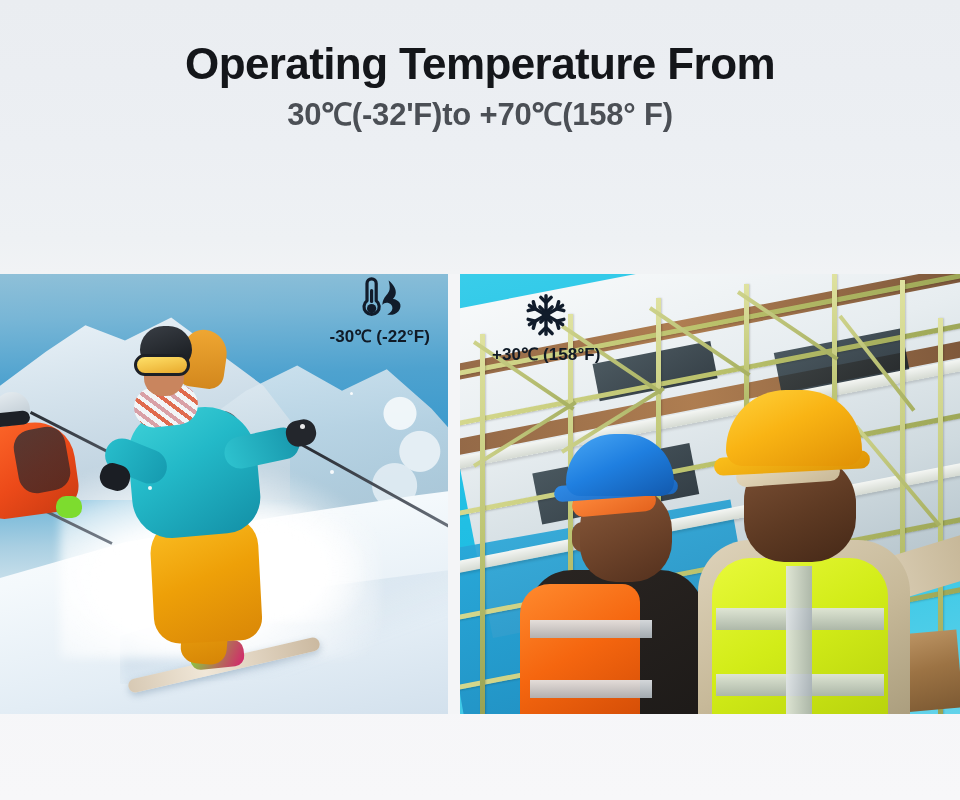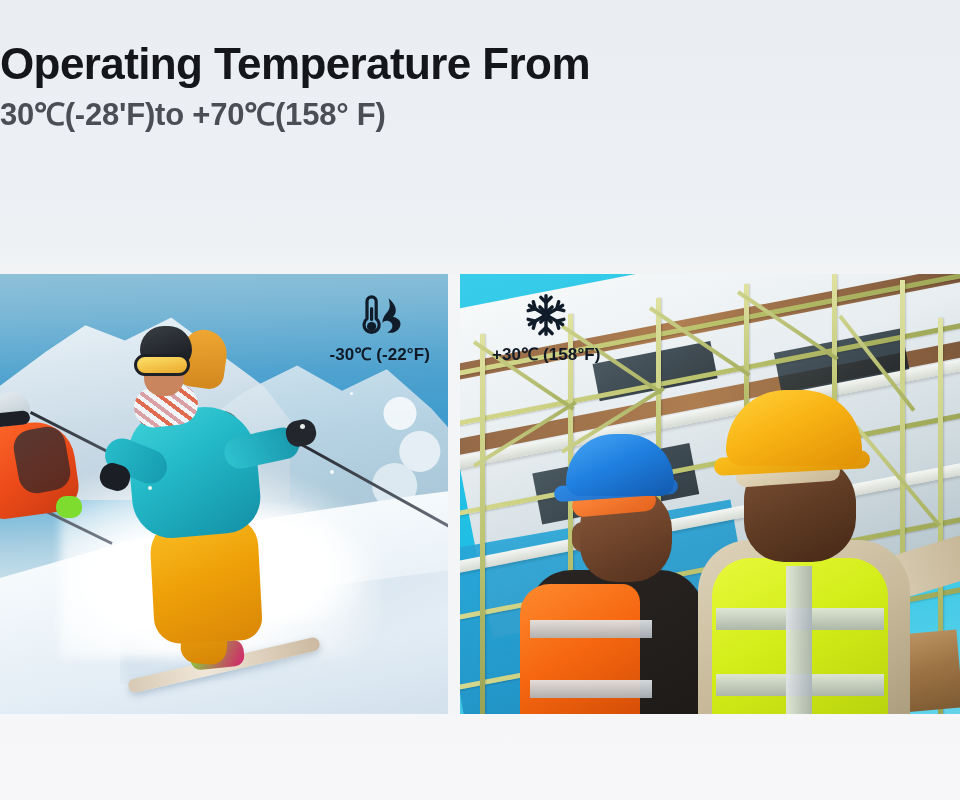--- a/index.html
+++ b/index.html
@@ -17,20 +17,21 @@
     height: 800px;
     background: linear-gradient(180deg, #eaedf1 0%, #eceff3 18%, #eef1f4 30%, #f1f3f5 34%, #f7f7f9 100%);
   }
 
   
   .header {
     position: absolute;
     left: 0;
     top: 0;
     width: 960px;
+    text-align: center;
   }
 
   .title {
     margin: 0;
     padding-top: 38px;
     font-size: 44px;
     line-height: 52px;
     font-weight: 700;
     letter-spacing: -0.6px;
     color: #14161a;
@@ -76,21 +77,21 @@
     background: #f4f5f7;
   }
 
   
   .badge {
     position: absolute;
     z-index: 40;
     text-align: center;
     color: #0e1b2a;
   }
-  .badge-cold { right: 18px; top: 20px; margin-left: 40px; }
+  .badge-cold { right: 18px; top: 2px; margin-left: 40px; }
   .badge-hot  { left: 32px; top: 18px; }
 
   .badge-icon {
     display: block;
     margin: 0 auto 4px auto;
     line-height: 0;
   }
   .badge-text {
     display: block;
     font-size: 17px;
@@ -409,21 +410,21 @@
     transform: rotate(-5deg);
   }
 </style>
 </head>
 <body>
 
 <div id="page">
 
   <div class="header">
     <h1 class="title">Operating Temperature From</h1>
-    <p class="subtitle">30℃(-28'F)to +70℃(158° F)</p>
+    <p class="subtitle">30℃(-32'F)to +70℃(158° F)</p>
   </div>
 
   <div class="panels">
 
     <div class="panel panel-cold">
       <div class="ski-sky"></div>
       <div class="ski-mtn-a"></div>
       <div class="ski-mtn-b"></div>
       <div class="ski-tree"></div>
       <div class="ski-slope"></div>

